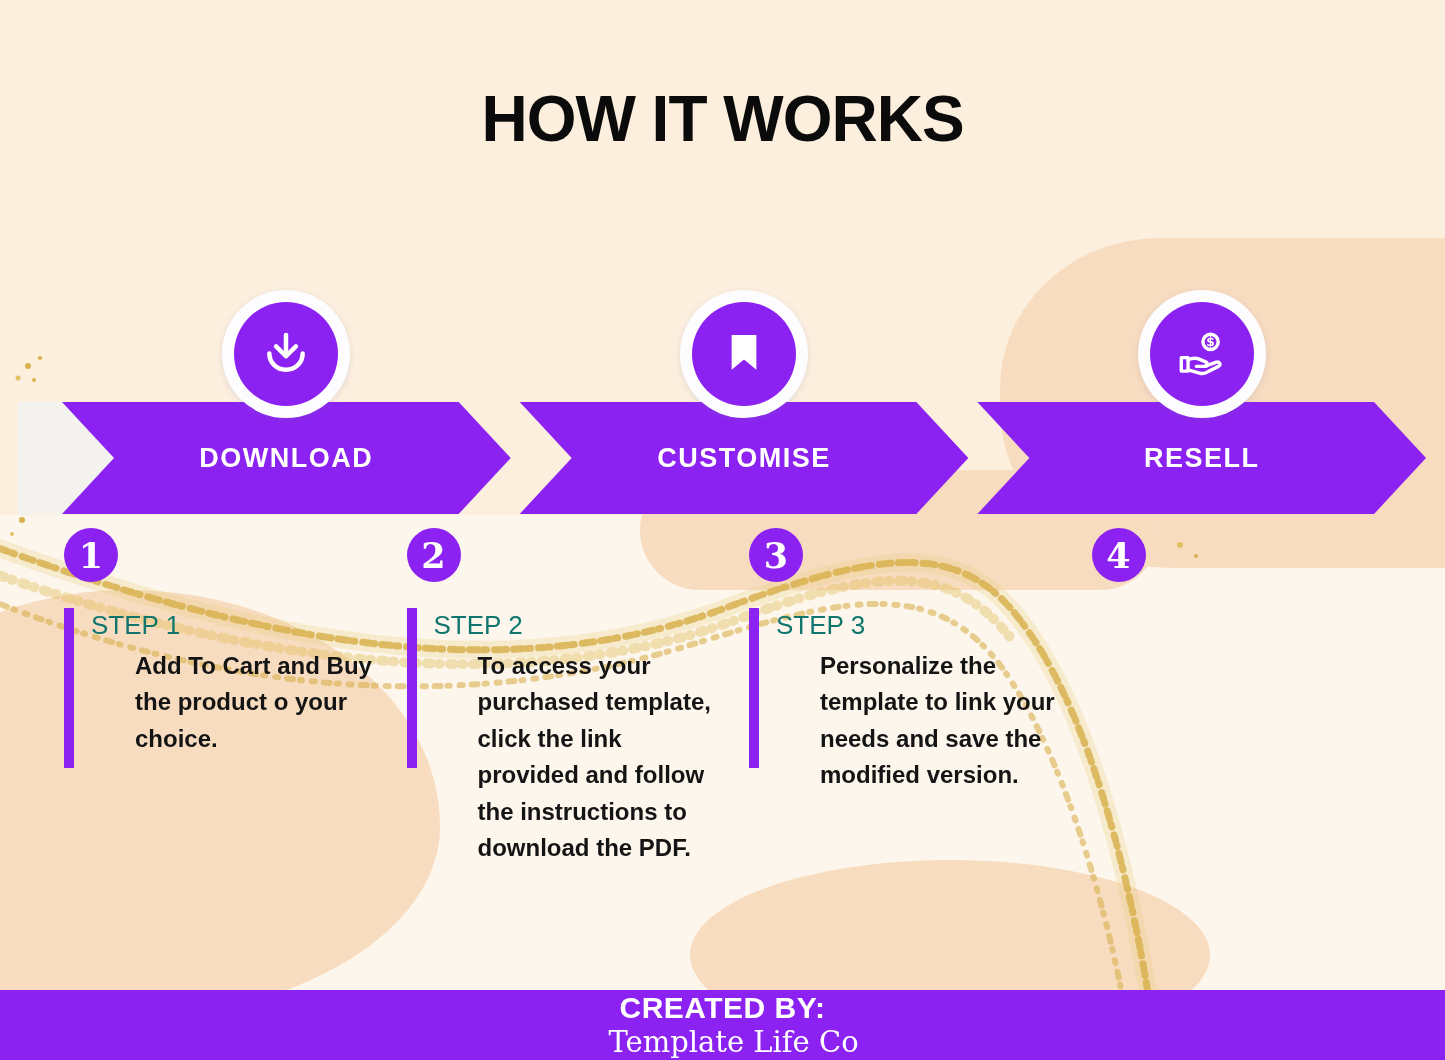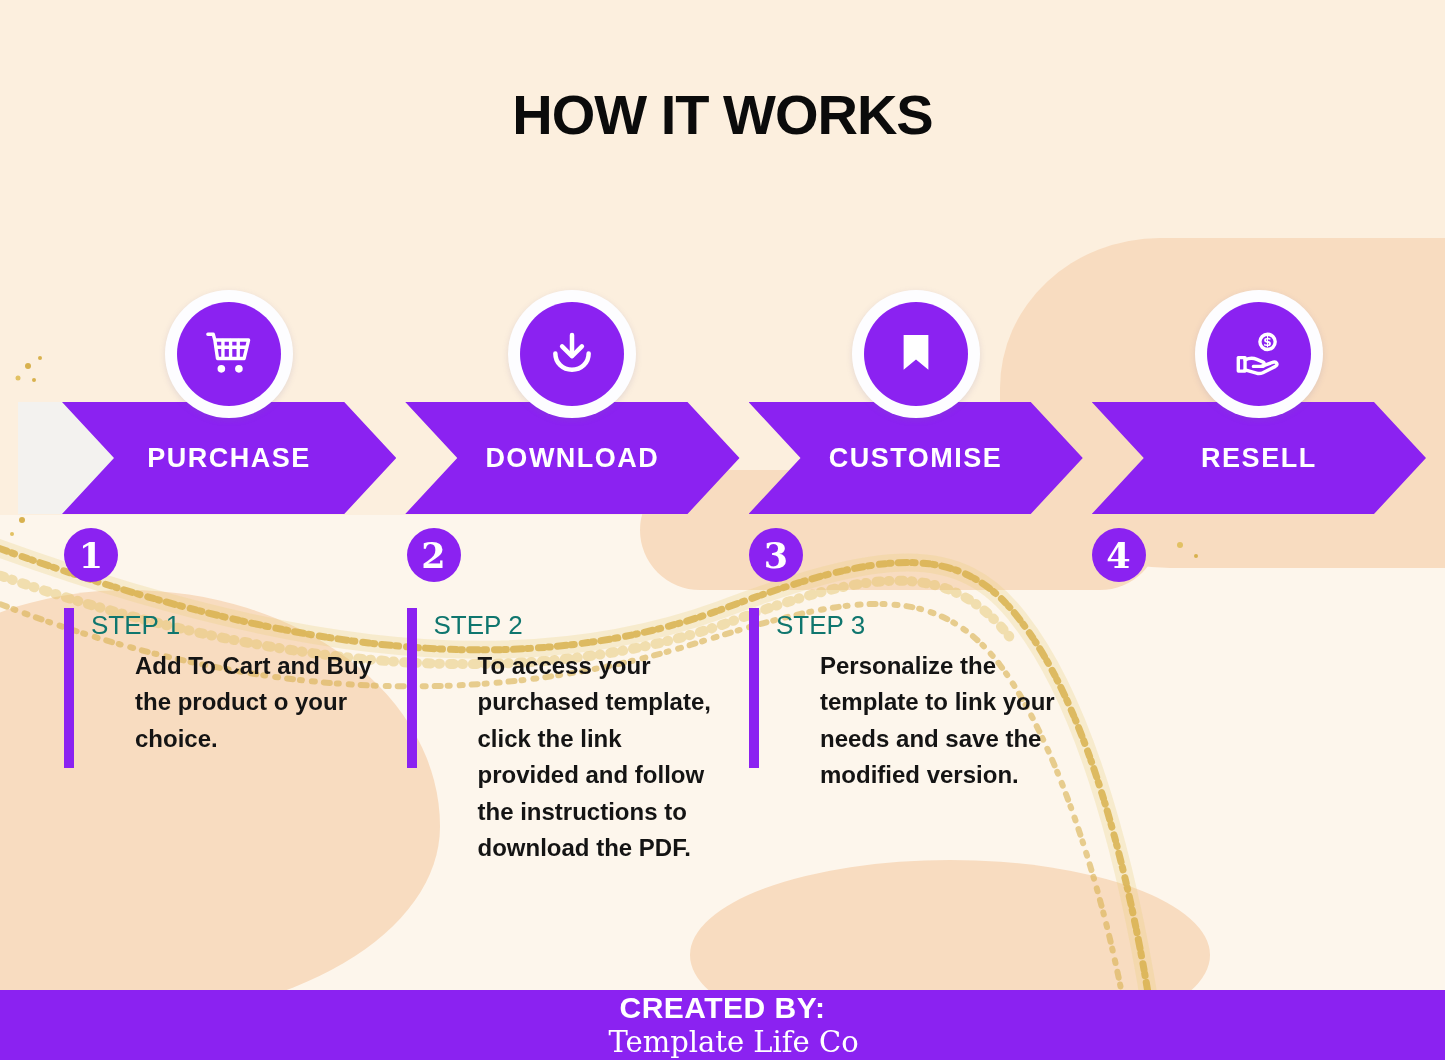--- a/index.html
+++ b/index.html
@@ -17,21 +17,21 @@
   .blob { position:absolute; background:#f8dcc0; z-index:0; }
   .blob-right { left:1000px; top:238px; width:560px; height:330px; border-radius:160px 0 0 170px / 150px 0 0 160px; }
   .blob-band { left:640px; top:470px; width:520px; height:120px; border-radius:60px; }
   .blob-bottom-left { left:-160px; top:590px; width:600px; height:430px; border-radius:48% 52% 55% 45% / 50% 55% 45% 50%; }
   .blob-bottom-mid { left:690px; top:860px; width:520px; height:190px; border-radius:50%; }
   .glitter { position:absolute; inset:0; z-index:1; pointer-events:none; }
 
   
   .title {
     position:absolute; top:82px; left:0; width:1445px; text-align:center;
-    font-size:56px; font-weight:800; letter-spacing:-1px; color:#0b0b0b; z-index:2;
+    font-size:64px; font-weight:800; letter-spacing:-1px; color:#0b0b0b; z-index:2;
   }
 
   
   .gray-tail {
     position:absolute; left:18px; top:402px; width:96px; height:112px; background:#f3f2ef; z-index:1;
     clip-path: polygon(0 0, calc(100% - 40px) 0, 100% 50%, calc(100% - 40px) 100%, 0 100%);
   }
   .arrows-row {
     position:absolute; left:62px; top:402px; width:1364px; height:112px;
     display:flex; gap:9px; z-index:2;
@@ -106,35 +106,20 @@
       <circle cx="12" cy="534" r="2" fill="#e2c163"></circle>
     <circle cx="1180" cy="545" r="3" fill="#e2c163"></circle>
       <circle cx="1196" cy="556" r="2" fill="#d8b14e"></circle>
   </svg>
 
   <div class="title">HOW IT WORKS</div>
 
   <div class="gray-tail"></div>
   <div class="arrows-row">
 
-    <div class="arrow-cell">
-      <div class="arrow-shape">
-        <span class="arrow-label">PURCHASE</span>
-      </div>
-      <div class="icon-badge">
-        <div class="icon-inner">
-          <svg viewBox="0 0 24 24" fill="none" stroke="#fff" stroke-width="1.5" stroke-linecap="round" stroke-linejoin="round">
-            <path d="M2.6 3.2h2.4l.7 2.6m0 0h15l-2 8.2H6.9L5.7 5.8z"></path>
-            <path d="M9.3 6v7.8M12.7 6v7.8M16.1 6v7.6M6.4 9h13.2"></path>
-            <circle cx="8.6" cy="18.6" r="1.7" fill="#fff" stroke="none"></circle>
-            <circle cx="16.4" cy="18.6" r="1.7" fill="#fff" stroke="none"></circle>
-          </svg>
-        </div>
-      </div>
-    </div>
 
     <div class="arrow-cell">
       <div class="arrow-shape">
         <span class="arrow-label">DOWNLOAD</span>
       </div>
       <div class="icon-badge">
         <div class="icon-inner">
           <svg viewBox="0 0 24 24" fill="none" stroke="#fff" stroke-width="2" stroke-linecap="round" stroke-linejoin="round">
             <path d="M12 3.5v9.2"></path>
             <path d="M7.6 8.6 12 13l4.4-4.4"></path>

